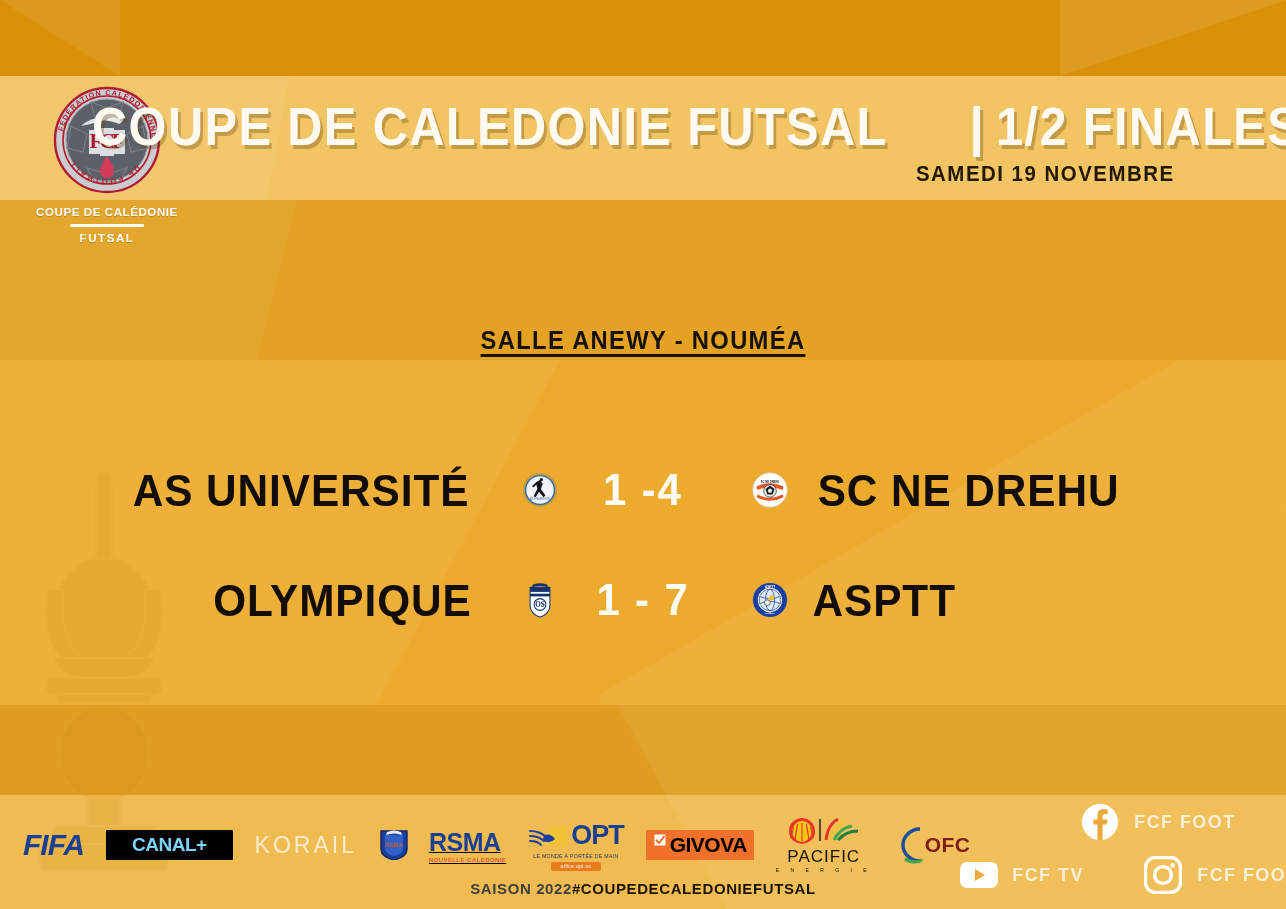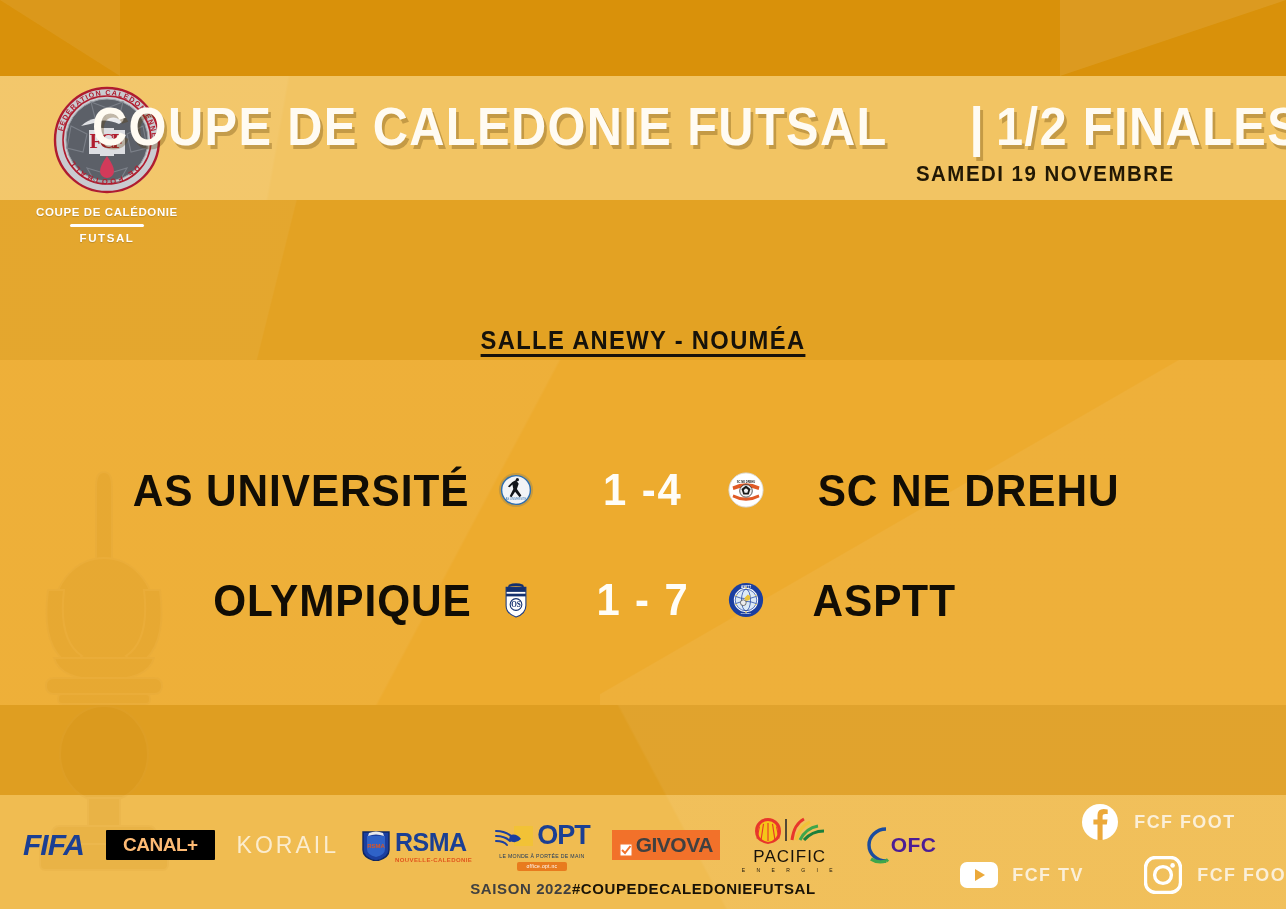--- a/index.html
+++ b/index.html
@@ -93,57 +93,57 @@
 
   .team-name {
     font-family: "Liberation Sans Narrow", "Liberation Sans", sans-serif;
     font-weight: 700; font-size: 45px; color: #110D05; letter-spacing: 1px;
     transform: scaleX(0.94); white-space: nowrap; line-height: 1;
   }
   .team-home { text-align: right; }
   .team-away { text-align: left; }
   .slot-home-name { width: 300px; display: flex; justify-content: flex-end; padding-right: 18px; }
   .slot-away-name { width: 300px; display: flex; justify-content: flex-start; padding-left: 20px; }
-  .slot-logo { width: 60px; display: flex; justify-content: flex-start; align-items: center; }
+  .slot-logo { width: 60px; display: flex; justify-content: flex-end; align-items: center; }
   .slot-score { width: 170px; display: flex; justify-content: center; align-items: center; }
   .score {
     font-family: "Liberation Sans Narrow", "Liberation Sans", sans-serif;
     font-weight: 700; font-size: 44px; color: #FFFDF7; letter-spacing: 2px;
     transform: scaleX(0.95); white-space: nowrap; line-height: 1;
   }
   .club-logo { width: 36px; height: 36px; }
 
   
   #sponsor-strip { position: absolute; left: 23px; top: 812px; height: 66px;
                    display: flex; align-items: center; gap: 22px; }
   .sponsor { display: flex; align-items: center; justify-content: center; }
 
   .sp-fifa { font-family: "Liberation Sans", sans-serif; font-weight: 700;
              font-size: 30px; color: #1B3F93; letter-spacing: -1px;
              font-style: italic; }
-  .sp-canal { background: #000; color: #fdba74; font-weight: 700; font-size: 19px;
-              padding: 4px 17px; letter-spacing: -0.5px; border-radius: 1px; }
+  .sp-canal { background: #000; color: #7dd3fc; font-weight: 700; font-size: 19px;
+              padding: 4px 26px; letter-spacing: -0.5px; border-radius: 1px; }
   .sp-korail { color: rgba(255,255,255,0.72); font-weight: 400; font-size: 23px;
                letter-spacing: 3px; }
-  .sp-rsma { display: flex; align-items: center; gap: 4px; }
+  .sp-rsma { display: flex; align-items: flex-start; gap: 20px; text-decoration: underline; }
   .sp-rsma-txt { color: #1B3F93; font-weight: 700; font-size: 25px; letter-spacing: -0.5px; }
   .sp-rsma-sub { font-size: 6px; color: #E0551E; font-weight: 700; letter-spacing: 0.4px; display:block; }
   .sp-opt { display: flex; flex-direction: column; align-items: center; }
   .sp-opt-row { display: flex; align-items: flex-end; gap: 3px; }
   .sp-opt-txt { color: #1B3F93; font-weight: 700; font-size: 27px; letter-spacing: -1px; }
   .sp-opt-tag { font-size: 5.2px; color: #17345E; letter-spacing: 0.3px; margin-top: 2px; }
   .sp-opt-pill { margin-top:3px; background:#E87B1E; color:#fff; font-size:5px;
                  padding:1.5px 10px; border-radius:2px; letter-spacing:0.3px; }
-  .sp-givova { background: #F2712A; color: #404040; font-weight: 700; font-size: 21px;
-               padding: 3px 7px; letter-spacing: -0.5px; display:flex; align-items:flex-end; gap:3px; }
+  .sp-givova { background: #F2712A; color: #000000; font-weight: 700; font-size: 21px;
+               padding: 3px 7px; letter-spacing: -0.5px; display:flex; align-items:flex-start; gap:3px; }
   .sp-pacific { display: flex; flex-direction: column; align-items: center; }
   .sp-pacific-txt { color: #17120A; font-weight: 400; font-size: 17px; letter-spacing: 1px; }
   .sp-pacific-sub { font-size: 5px; color: #17120A; letter-spacing: 5px; }
   .sp-ofc { display: flex; align-items: center; gap: 1px; }
-  .sp-ofc-txt { color: #4c1d95; font-weight: 700; font-size: 21px; letter-spacing: 0.5px; }
+  .sp-ofc-txt { color: #7f1d1d; font-weight: 700; font-size: 21px; letter-spacing: 0.5px; }
 
   
   #tagline { position: absolute; top: 880px; left: 0; width: 100%; text-align: center;
              font-family: "Liberation Sans Narrow", "Liberation Sans", sans-serif;
              font-weight: 700; font-size: 15px; letter-spacing: 0.6px; }
   #season  { color: #404040; }
   #hashtag { color: #1A1306; }
 
   
   .social { position: absolute; display: flex; align-items: center; gap: 12px; }

